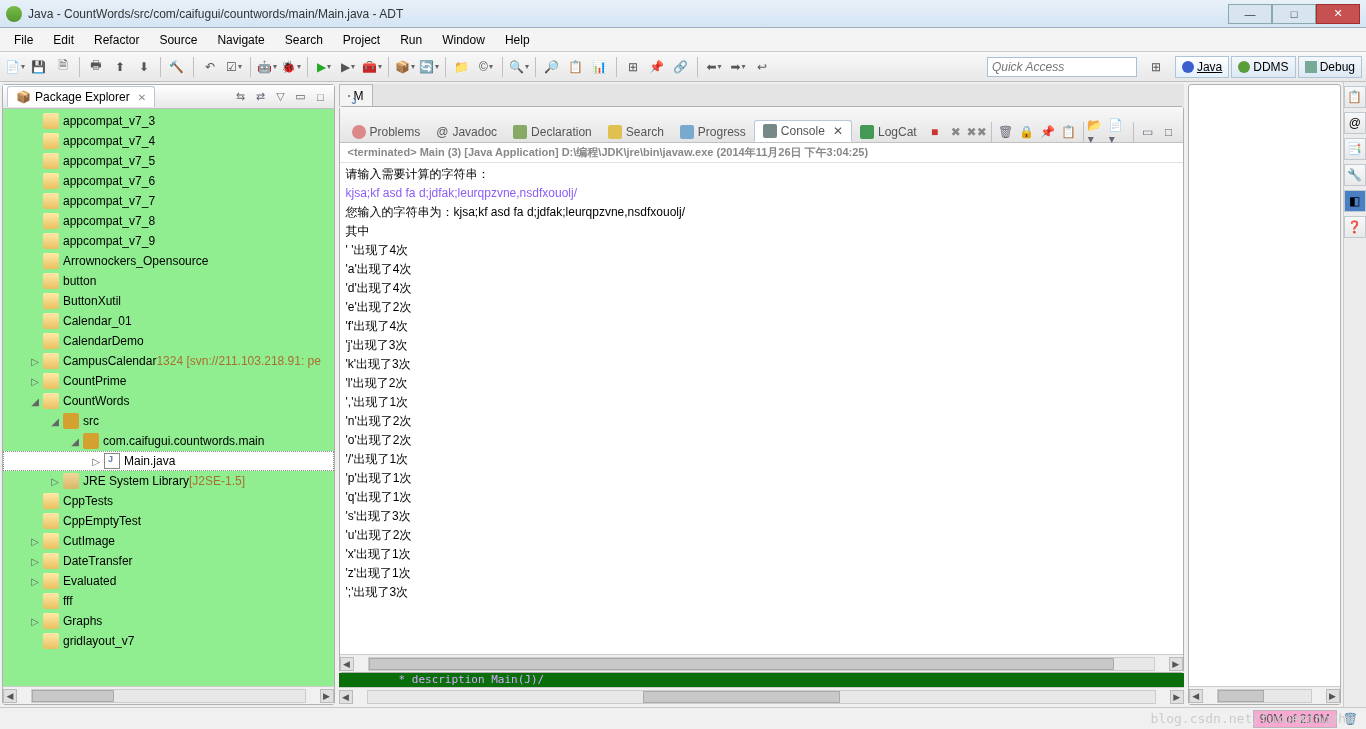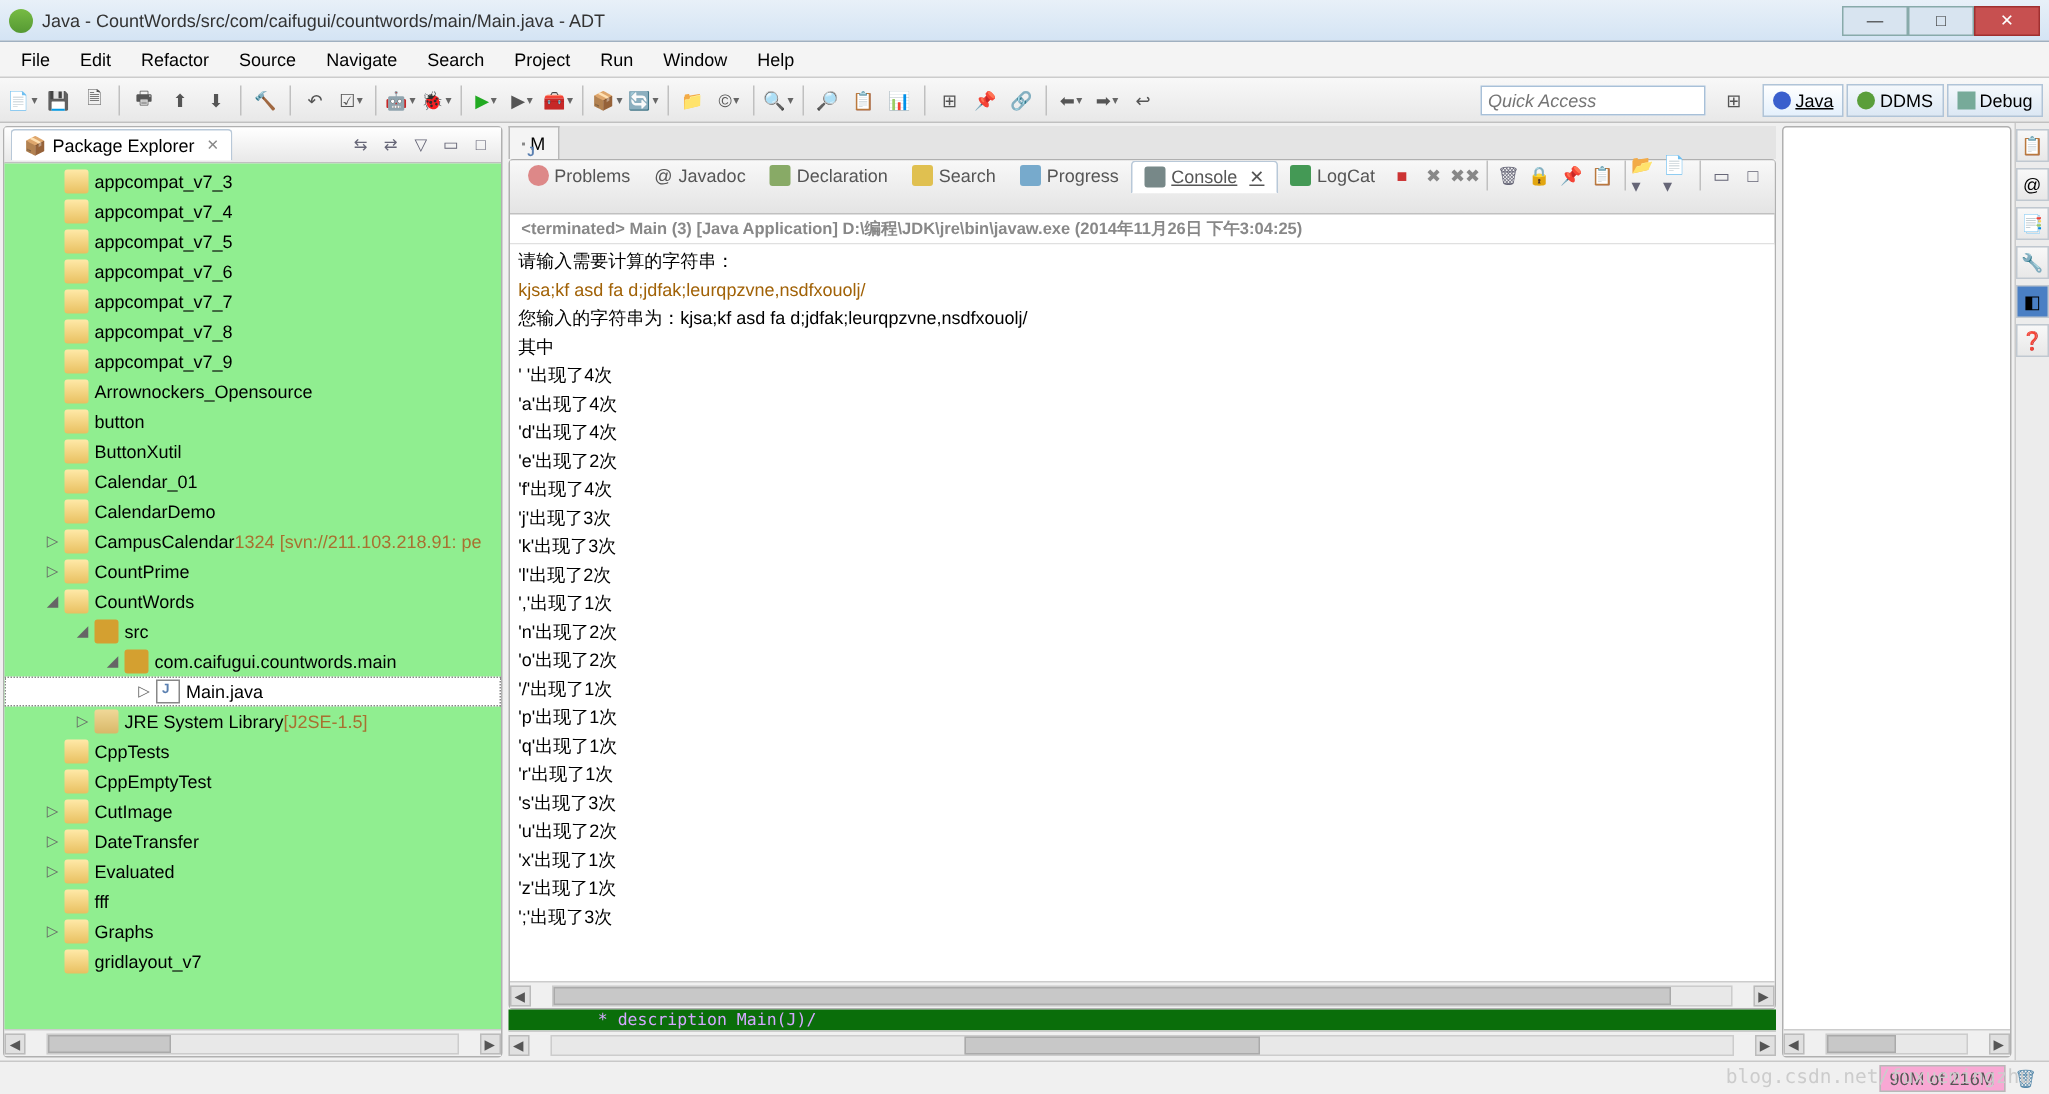--- a/index.html
+++ b/index.html
@@ -62,28 +62,28 @@
 .hscroll .thumb{position:absolute;left:0;width:30%;height:100%;background:#c8c8c8;border:1px solid #aaa;}
 .hscroll .arr{width:14px;height:14px;background:#e0e0e0;border:1px solid #bbb;display:flex;align-items:center;justify-content:center;font-size:9px;color:#555;}
 
 
 .center-pane{flex:1;display:flex;flex-direction:column;margin:2px;}
 .editor-tabs{height:22px;display:flex;background:#e4e4e4;}
 .ed-tab{padding:2px 8px;background:#f4f4f4;border:1px solid #b8b8b8;border-bottom:none;display:flex;align-items:center;gap:4px;font-size:11px;}
 
 
 .bottom-views{flex:1;display:flex;flex-direction:column;border:1px solid #b0b0b0;border-radius:3px;background:#fff;}
-.bv-tabbar{height:36px;background:linear-gradient(#f8f8f8,#e4e4e4);border-bottom:1px solid #c0c0c0;display:flex;align-items:flex-start;padding:0 4px;}
+.bv-tabbar{height:36px;background:linear-gradient(#f8f8f8,#e4e4e4);border-bottom:1px solid #c0c0c0;display:flex;align-items:flex-end;padding:0 4px;}
 .bv-tab{padding:3px 8px;display:flex;align-items:center;gap:4px;color:#555;}
-.bv-tab.active{background:#fff;border:1px solid #b8c8d8;border-bottom:1px solid #fff;border-radius:3px 3px 0 0;text-decoration:underline;}
+.bv-tab.active{background:#fff;border:1px solid #b8c8d8;border-bottom:1px solid #fff;border-radius:3px 3px 0 0;}
 .bv-toolbar{margin-left:auto;display:flex;gap:1px;}
 .bv-btn{width:20px;height:20px;display:flex;align-items:center;justify-content:center;color:#667;}
 .console-launch{padding:2px 8px;color:#888;font-size:11px;border-bottom:1px solid #e0e0e0;font-weight:bold;}
 .console-body{flex:1;overflow:auto;padding:2px 6px;font-family:"Consolas","Courier New",monospace;font-size:13px;background:#fff;line-height:19px;}
-.console-body .input-line{color:#a16207;}
+.console-body .input-line{color:#8b5cf6;}
 .console-body .out{color:#000;}
 .green-strip{height:14px;background:#0a6e0a;color:#d4a8ff;font-family:monospace;font-size:11px;padding:0 60px;overflow:hidden;}
 
 
 .right-strip{width:26px;display:flex;flex-direction:column;align-items:center;padding-top:4px;gap:4px;background:#ececec;border-left:1px solid #ccc;}
 .fv-btn{width:22px;height:22px;border:1px solid #c0c8d0;background:linear-gradient(#f8f8f8,#e8e8e8);display:flex;align-items:center;justify-content:center;}
 .right-small{width:170px;border:1px solid #b0b0b0;margin:2px;border-radius:3px;background:#fff;display:flex;flex-direction:column;}
 
 
 .statusbar{position:absolute;bottom:0;left:0;right:0;height:22px;background:#f0f0f0;border-top:1px solid #c8c8c8;display:flex;align-items:center;justify-content:flex-end;padding:0 8px;gap:6px;color:#555;}
@@ -417,21 +417,20 @@
           <div class="out">'f'出现了4次</div>
           <div class="out">'j'出现了3次</div>
           <div class="out">'k'出现了3次</div>
           <div class="out">'l'出现了2次</div>
           <div class="out">','出现了1次</div>
           <div class="out">'n'出现了2次</div>
           <div class="out">'o'出现了2次</div>
           <div class="out">'/'出现了1次</div>
           <div class="out">'p'出现了1次</div>
           <div class="out">'q'出现了1次</div>
-          <div class="out">'r'出现了1次</div>
           <div class="out">'s'出现了3次</div>
           <div class="out">'u'出现了2次</div>
           <div class="out">'x'出现了1次</div>
           <div class="out">'z'出现了1次</div>
           <div class="out">';'出现了3次</div>
         </div>
       <div class="hscroll">
         <div class="arr">◀</div>
         <div class="track">
             <div class="thumb" style="width:95%;"></div>

